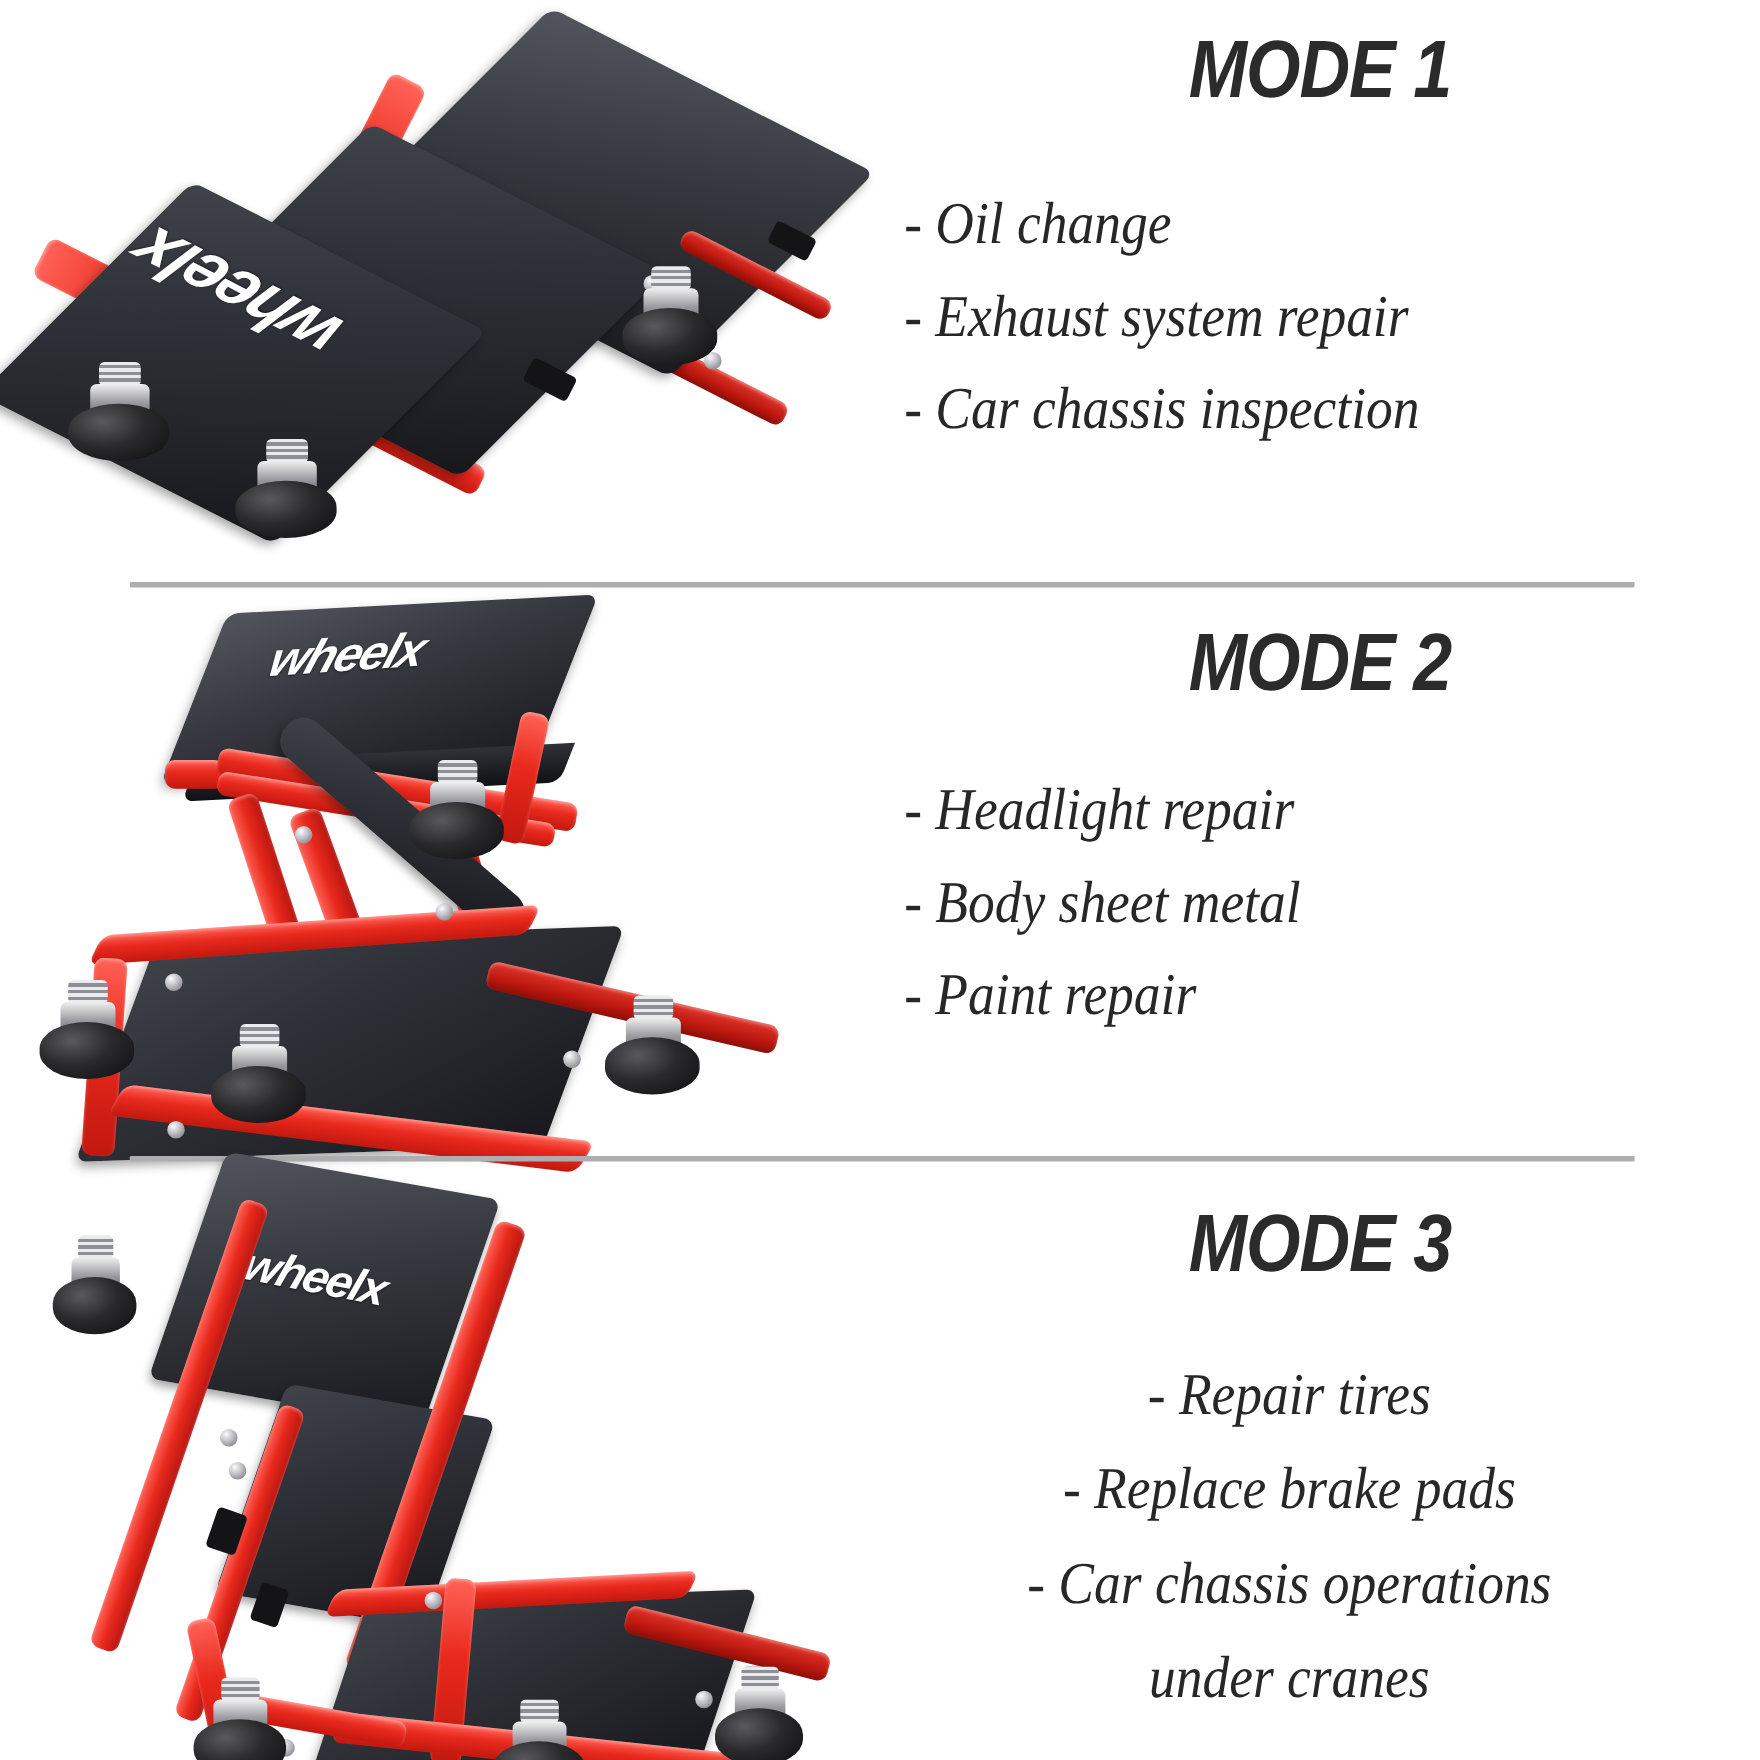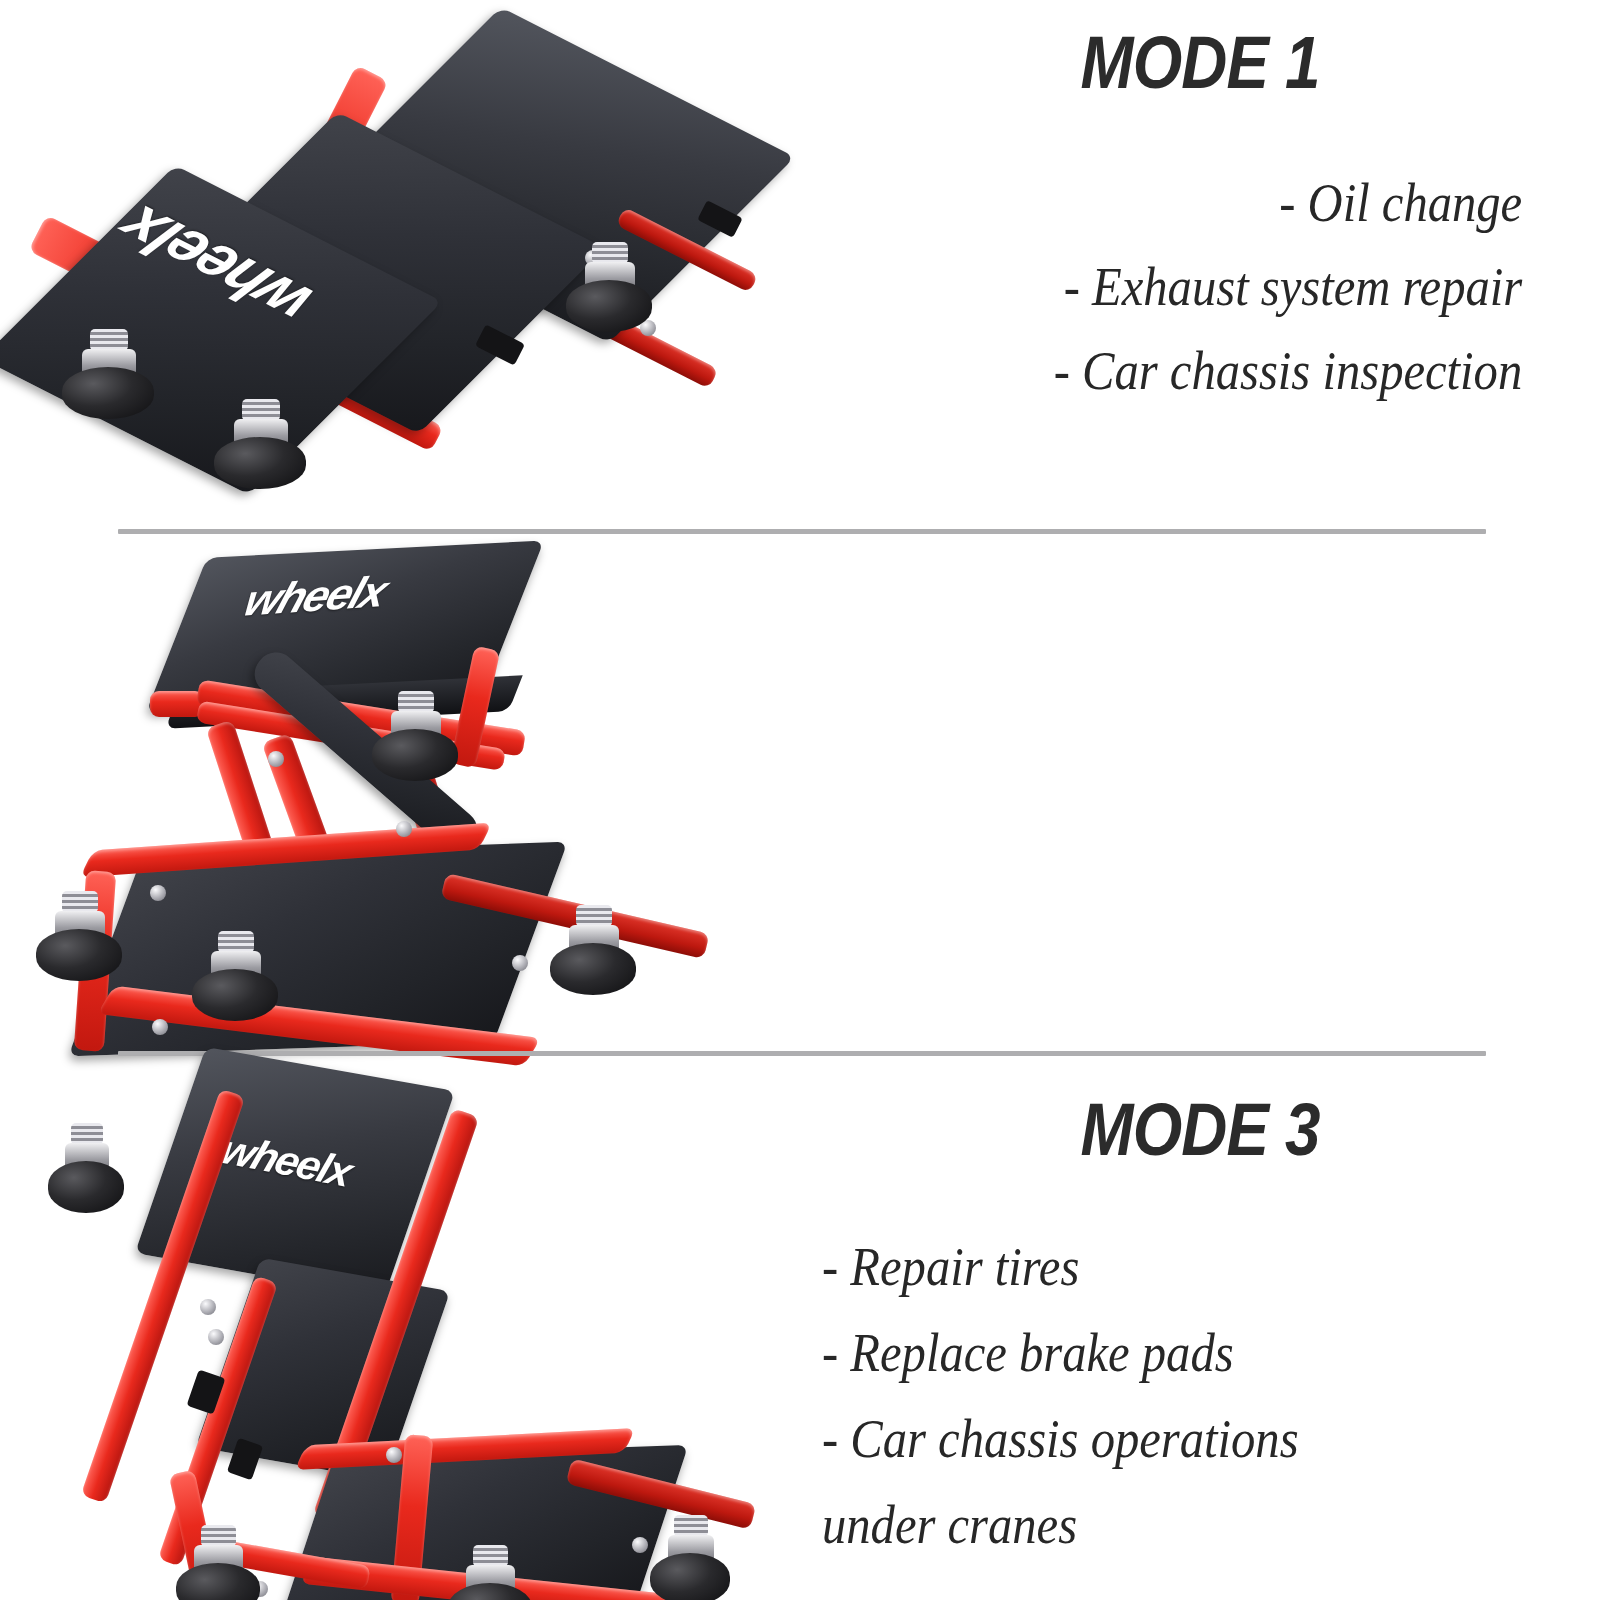--- a/index.html
+++ b/index.html
@@ -36,29 +36,29 @@
     color:#272727;
     font-family:"Liberation Serif", serif;
     white-space:nowrap;
     transform:scaleX(0.90);
     transform-origin:left center;
   }
   .bullet .dash { display:inline-block; }
 
   
   .s1 .mode-title { font-size:74px; margin-top:20px; }
-  .s1 .bullets { margin-top:56px; padding-left:22px;text-align:right; }
+  .s1 .bullets { margin-top:56px; padding-left:22px; }
   .s1 .bullet { font-size:54px; line-height:84px; }
 
   .s2 .mode-title { font-size:74px; margin-top:40px; }
   .s2 .bullets { margin-top:50px; padding-left:22px; }
   .s2 .bullet { font-size:54px; line-height:84px; }
 
   .s3 .mode-title { font-size:74px; margin-top:46px; }
-  .s3 .bullets { margin-top:52px; padding-left:22px; }
+  .s3 .bullets { margin-top:52px; padding-left:22px;text-align:center; }
   .s3 .bullet { font-size:54px; line-height:86px; }
   .s3 .cont { padding-left:0; }
 
   
   .product { position:absolute; left:0; top:0; width:800px; height:100%; }
   .stage { position:absolute; inset:0; }
 
   .pad {
     position:absolute;
     background:linear-gradient(150deg,#41434a 0%,#2f3138 38%,#222429 72%,#17181c 100%);
@@ -237,20 +237,37 @@
           <div class="tire"></div>
         </div>
         <div class="caster" style="left:192px;top:428px;width:86px;height:76px;">
           <div class="spring"></div>
           <div class="fork"></div>
           <div class="tire"></div>
         </div>
       </div>
     </div>
 
+    <div class="text-col">
+      <h2 class="mode-title">MODE 2</h2>
+      <ul class="bullets">
+        <li class="bullet">
+          <span class="dash">-</span>
+          <span>Headlight repair</span>
+        </li>
+        <li class="bullet">
+          <span class="dash">-</span>
+          <span>Body sheet metal</span>
+        </li>
+        <li class="bullet">
+          <span class="dash">-</span>
+          <span>Paint repair</span>
+        </li>
+      </ul>
+    </div>
   </section>
 
   <div class="divider d2"></div>
 
   <section class="mode-section s3">
 
     <div class="product">
       <div class="stage">
 
         <div class="pad hi" style="left:170px;top:22px;width:250px;height:218px;transform:rotate(19deg) skewY(-9deg);"></div>

